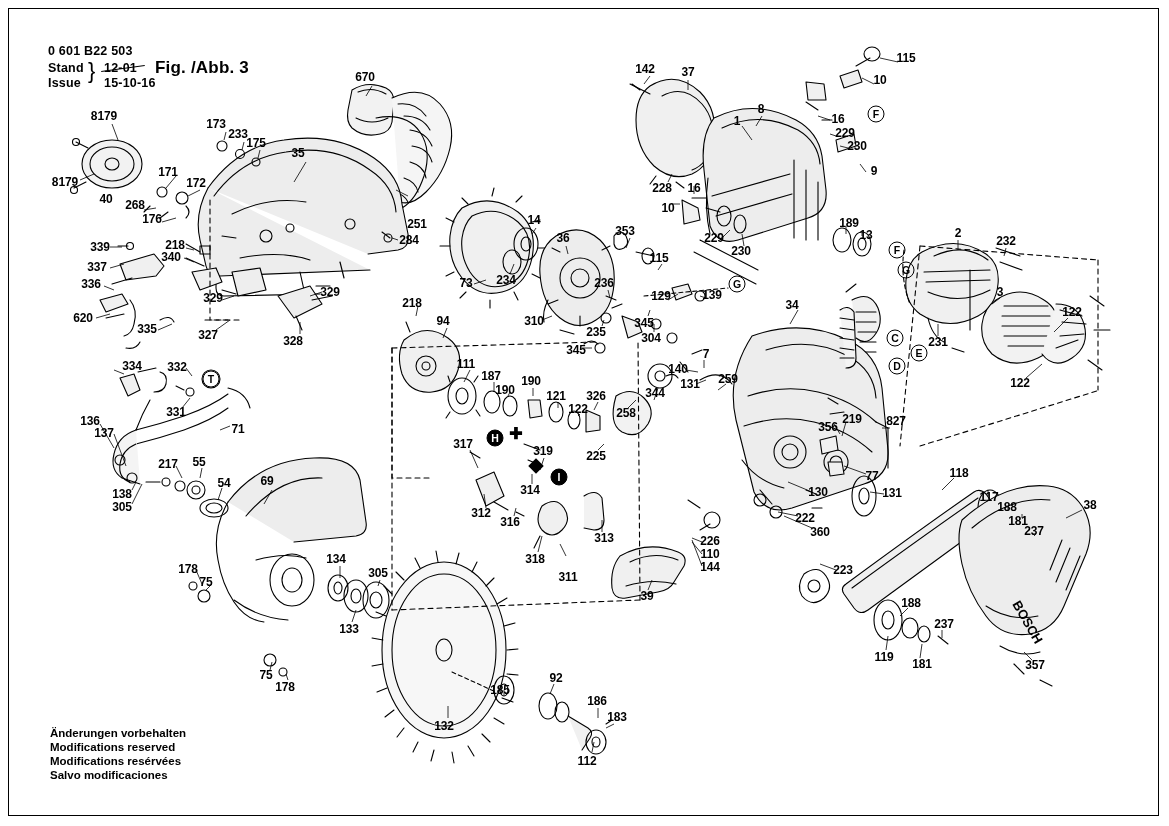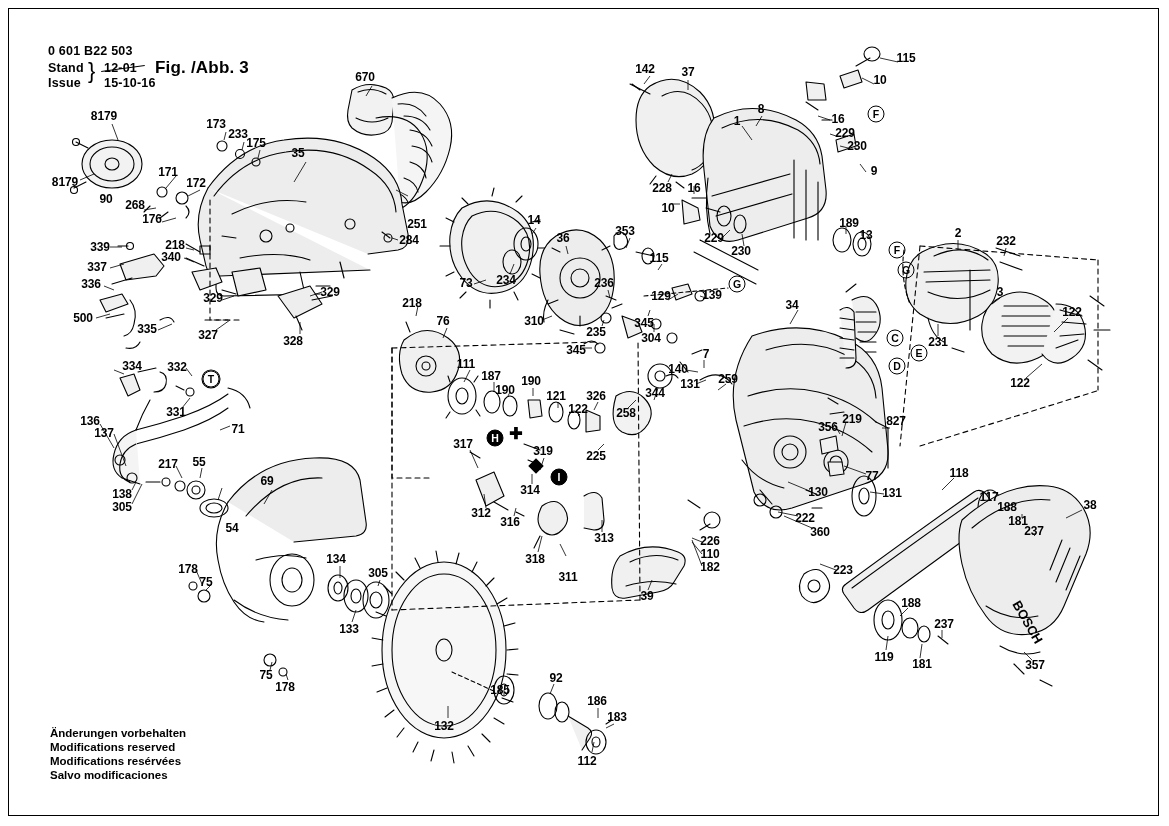--- a/index.html
+++ b/index.html
@@ -568,54 +568,54 @@
       <path d="M1068 318 l-14 14"></path>
       <path d="M1026 378 l16 -14"></path>
       <path d="M938 336 l0 -12"></path>
       <path d="M418 306 l-2 10"></path>
     </g>
   </svg>
 
   <div id="callouts">
       <div class="lbl" style="left: 104px; top: 116px;">8179</div>
       <div class="lbl" style="left: 65px; top: 182px;">8179</div>
-      <div class="lbl" style="left: 106px; top: 199px;">90</div>
+      <div class="lbl" style="left: 106px; top: 199px;">40</div>
       <div class="lbl" style="left: 216px; top: 124px;">173</div>
       <div class="lbl" style="left: 238px; top: 134px;">233</div>
       <div class="lbl" style="left: 256px; top: 143px;">175</div>
       <div class="lbl" style="left: 298px; top: 153px;">35</div>
       <div class="lbl" style="left: 365px; top: 77px;">670</div>
       <div class="lbl" style="left: 417px; top: 196px; margin-top: 28px;">251</div>
       <div class="lbl" style="left: 168px; top: 172px;">171</div>
       <div class="lbl" style="left: 196px; top: 183px;">172</div>
       <div class="lbl" style="left: 135px; top: 205px;">268</div>
       <div class="lbl" style="left: 152px; top: 219px;">176</div>
       <div class="lbl" style="left: 409px; top: 240px;">284</div>
       <div class="lbl" style="left: 100px; top: 247px;">339</div>
       <div class="lbl" style="left: 97px; top: 267px;">337</div>
       <div class="lbl" style="left: 91px; top: 284px;">336</div>
-      <div class="lbl" style="left: 83px; top: 318px;">500</div>
+      <div class="lbl" style="left: 83px; top: 318px;">620</div>
       <div class="lbl" style="left: 147px; top: 329px;">335</div>
       <div class="lbl" style="left: 175px; top: 245px;">218</div>
       <div class="lbl" style="left: 171px; top: 257px;">340</div>
       <div class="lbl" style="left: 213px; top: 298px;">329</div>
       <div class="lbl" style="left: 208px; top: 335px;">327</div>
       <div class="lbl" style="left: 293px; top: 341px;">328</div>
       <div class="lbl" style="left: 330px; top: 292px;">329</div>
       <div class="lbl" style="left: 104px; top: 366px; margin-left: 28px;">334</div>
       <div class="lbl" style="left: 177px; top: 367px;">332</div>
       <div class="lbl" style="left: 176px; top: 412px;">331</div>
       <div class="lbl" style="left: 238px; top: 429px;">71</div>
       <div class="lbl" style="left: 90px; top: 421px;">136</div>
       <div class="lbl" style="left: 104px; top: 433px;">137</div>
       <div class="lbl" style="left: 122px; top: 494px;">138</div>
       <div class="lbl" style="left: 122px; top: 507px;">305</div>
       <div class="lbl" style="left: 168px; top: 464px;">217</div>
       <div class="lbl" style="left: 199px; top: 462px;">55</div>
-      <div class="lbl" style="left: 232px; top: 483px; margin-top: 45px;">54</div>
+      <div class="lbl" style="left: 224px; top: 483px;">54</div>
       <div class="lbl" style="left: 267px; top: 481px;">69</div>
       <div class="lbl" style="left: 188px; top: 569px;">178</div>
       <div class="lbl" style="left: 206px; top: 582px;">75</div>
       <div class="lbl" style="left: 266px; top: 675px;">75</div>
       <div class="lbl" style="left: 285px; top: 687px;">178</div>
       <div class="lbl" style="left: 336px; top: 559px;">134</div>
       <div class="lbl" style="left: 349px; top: 629px;">133</div>
       <div class="lbl" style="left: 378px; top: 573px;">305</div>
       <div class="lbl" style="left: 444px; top: 726px;">132</div>
       <div class="lbl" style="left: 500px; top: 690px;">185</div>
@@ -634,21 +634,21 @@
       <div class="lbl" style="left: 644px; top: 323px;">345</div>
       <div class="lbl" style="left: 576px; top: 350px;">345</div>
       <div class="lbl" style="left: 625px; top: 231px;">353</div>
       <div class="lbl" style="left: 659px; top: 258px;">115</div>
       <div class="lbl" style="left: 661px; top: 296px;">129</div>
       <div class="lbl" style="left: 712px; top: 295px;">139</div>
       <div class="lbl" style="left: 706px; top: 354px;">7</div>
       <div class="lbl" style="left: 678px; top: 369px;">140</div>
       <div class="lbl" style="left: 690px; top: 384px;">131</div>
       <div class="lbl" style="left: 728px; top: 379px;">259</div>
-      <div class="lbl" style="left: 443px; top: 321px;">76</div>
+      <div class="lbl" style="left: 443px; top: 321px;">94</div>
       <div class="lbl" style="left: 466px; top: 364px;">111</div>
       <div class="lbl" style="left: 491px; top: 376px;">187</div>
       <div class="lbl" style="left: 505px; top: 390px;">190</div>
       <div class="lbl" style="left: 531px; top: 381px;">190</div>
       <div class="lbl" style="left: 556px; top: 396px;">121</div>
       <div class="lbl" style="left: 578px; top: 409px;">122</div>
       <div class="lbl" style="left: 596px; top: 396px;">326</div>
       <div class="lbl" style="left: 655px; top: 393px;">344</div>
       <div class="lbl" style="left: 626px; top: 413px;">258</div>
       <div class="lbl" style="left: 463px; top: 444px;">317</div>
@@ -656,21 +656,21 @@
       <div class="lbl" style="left: 530px; top: 490px;">314</div>
       <div class="lbl" style="left: 481px; top: 513px;">312</div>
       <div class="lbl" style="left: 510px; top: 522px;">316</div>
       <div class="lbl" style="left: 535px; top: 559px;">318</div>
       <div class="lbl" style="left: 568px; top: 563px; margin-top: 14px;">311</div>
       <div class="lbl" style="left: 604px; top: 538px;">313</div>
       <div class="lbl" style="left: 596px; top: 456px;">225</div>
       <div class="lbl" style="left: 647px; top: 596px;">39</div>
       <div class="lbl" style="left: 710px; top: 541px;">226</div>
       <div class="lbl" style="left: 710px; top: 554px;">110</div>
-      <div class="lbl" style="left: 710px; top: 567px;">182</div>
+      <div class="lbl" style="left: 710px; top: 567px;">144</div>
       <div class="lbl" style="left: 805px; top: 518px;">222</div>
       <div class="lbl" style="left: 820px; top: 532px;">360</div>
       <div class="lbl" style="left: 818px; top: 492px;">130</div>
       <div class="lbl" style="left: 892px; top: 493px;">131</div>
       <div class="lbl" style="left: 872px; top: 476px;">77</div>
       <div class="lbl" style="left: 828px; top: 427px;">356</div>
       <div class="lbl" style="left: 852px; top: 419px;">219</div>
       <div class="lbl" style="left: 896px; top: 421px;">827</div>
       <div class="lbl" style="left: 792px; top: 305px;">34</div>
       <div class="lbl" style="left: 843px; top: 570px;">223</div>

